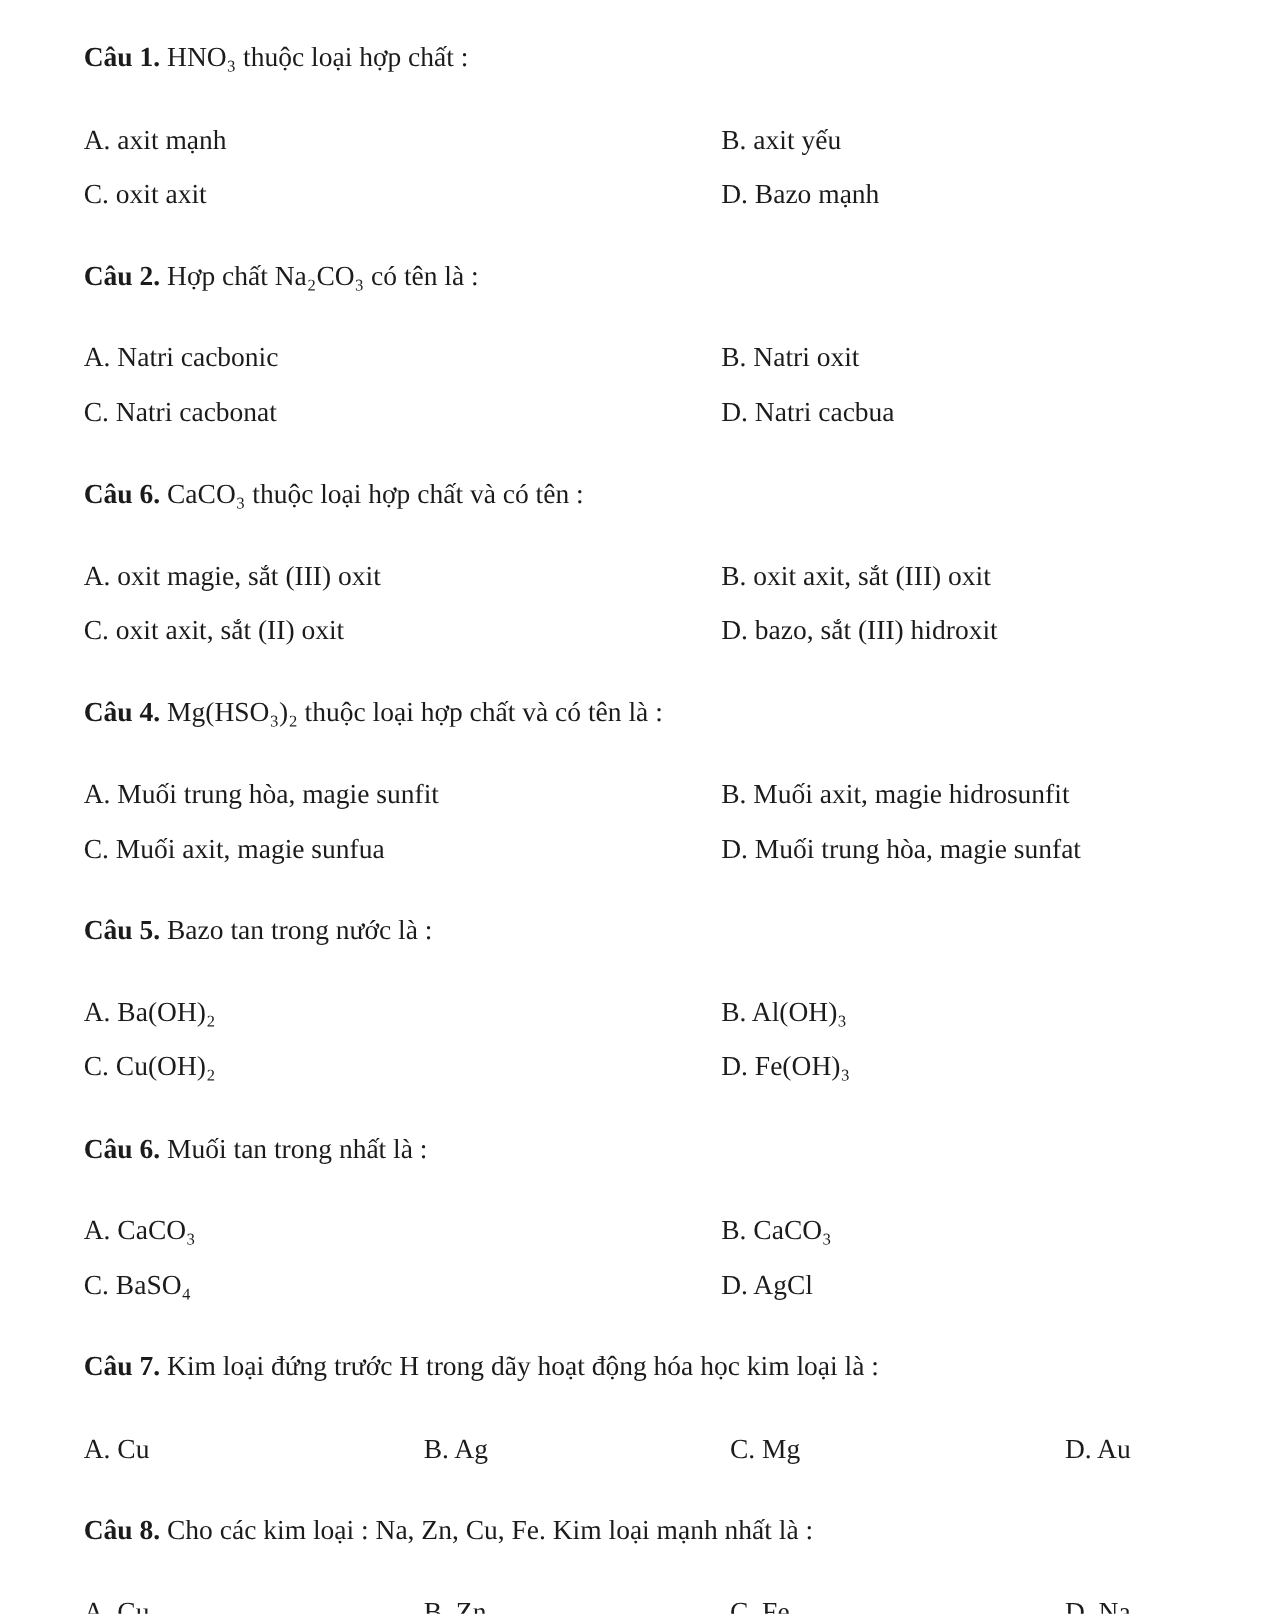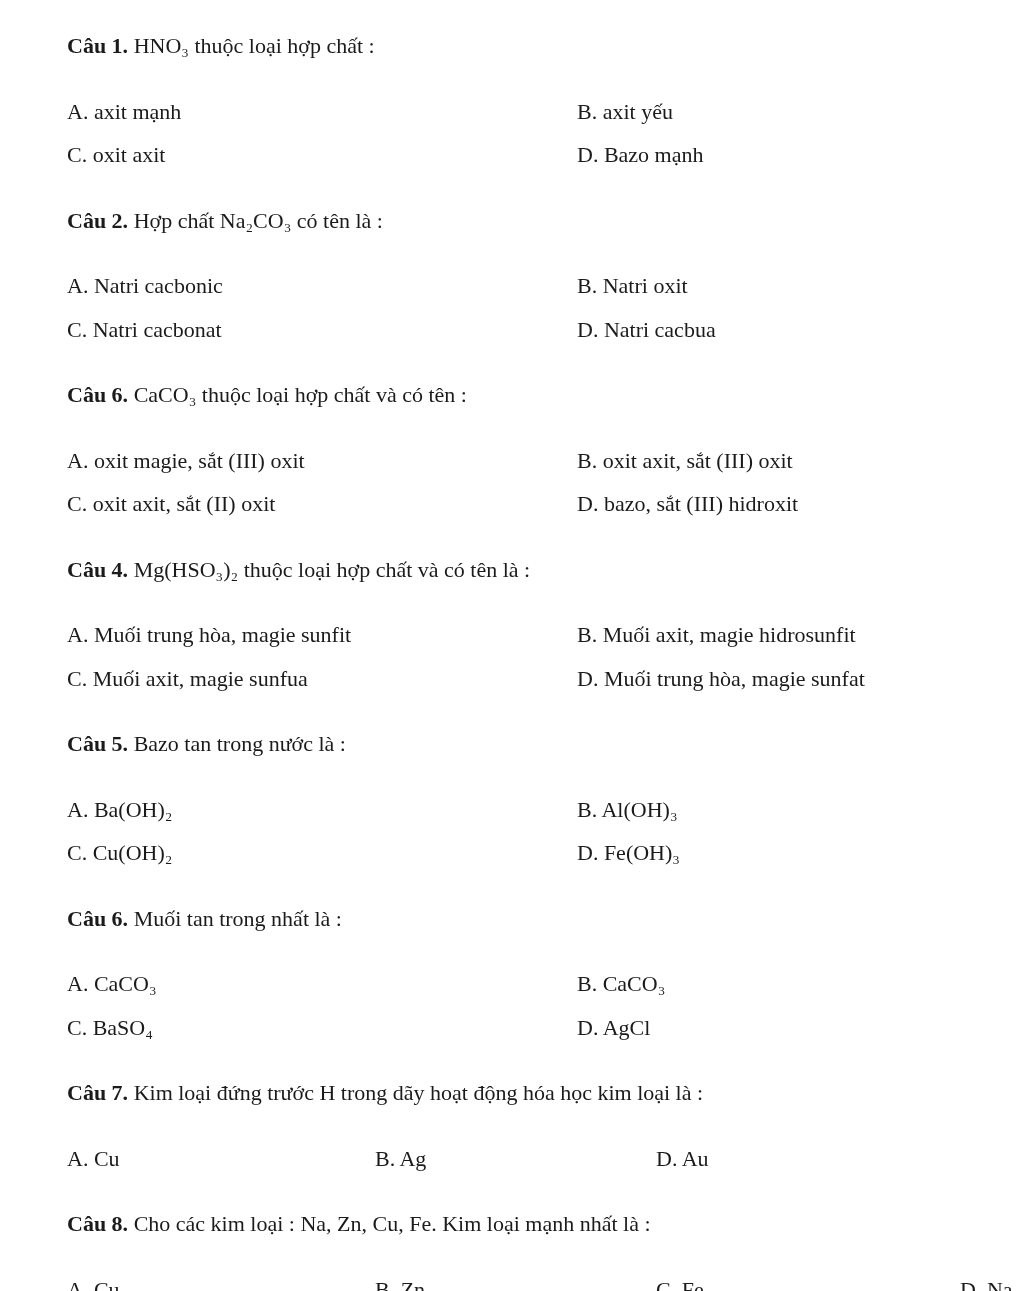--- a/index.html
+++ b/index.html
@@ -30,21 +30,21 @@
   .qlabel {
     font-weight: bold;
   }
   .opts {
     display: grid;
     grid-auto-rows: 43.5px;
     line-height: 43.5px;
     white-space: nowrap;
   }
   .cols-2 { grid-template-columns: 510px 1fr; }
-  .cols-4 { grid-template-columns: 272px 245px 268px 1fr; gap: 36px; }
+  .cols-4 { grid-template-columns: 272px 245px 268px 1fr; }
   .opt { display: block; }
 </style>
 </head>
 <body>
 
 <div class="doc">
 
   <section>
     <p class="row"><b class="qlabel">Câu 1.</b> <span>HNO₃ thuộc loại hợp chất :</span></p>
     <div class="opts cols-2">
@@ -103,20 +103,21 @@
       <span class="opt">C. BaSO₄</span>
       <span class="opt">D. AgCl</span>
     </div>
   </section>
 
   <section>
     <p class="row"><b class="qlabel">Câu 7.</b> <span>Kim loại đứng trước H trong dãy hoạt động hóa học kim loại là :</span></p>
     <div class="opts cols-4">
       <span class="opt">A. Cu</span>
       <span class="opt">B. Ag</span>
+      <span class="opt">C. Mg</span>
       <span class="opt">D. Au</span>
     </div>
   </section>
 
   <section>
     <p class="row"><b class="qlabel">Câu 8.</b> <span>Cho các kim loại : Na, Zn, Cu, Fe. Kim loại mạnh nhất là :</span></p>
     <div class="opts cols-4">
       <span class="opt">A. Cu</span>
       <span class="opt">B. Zn</span>
       <span class="opt">C. Fe</span>

